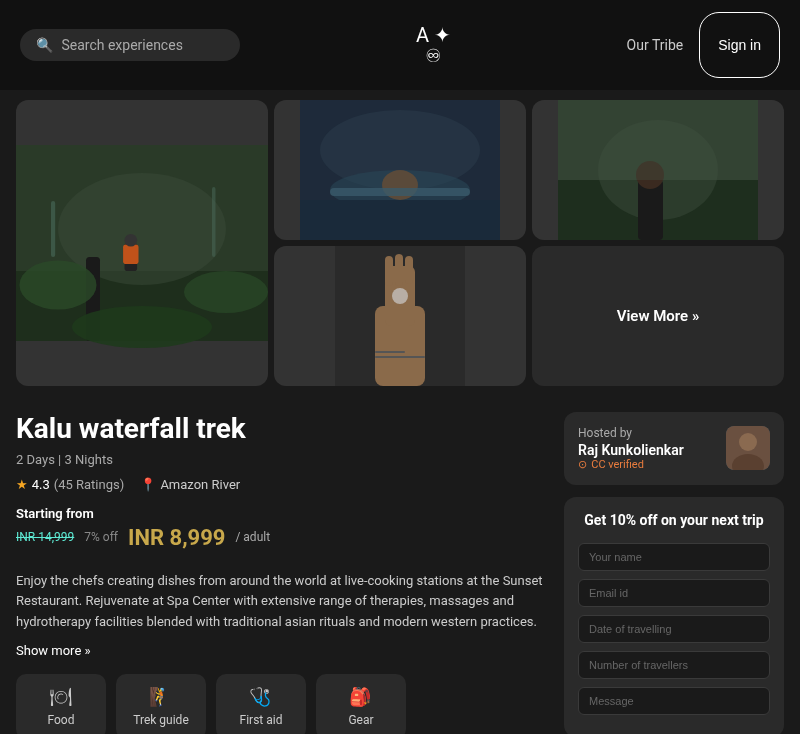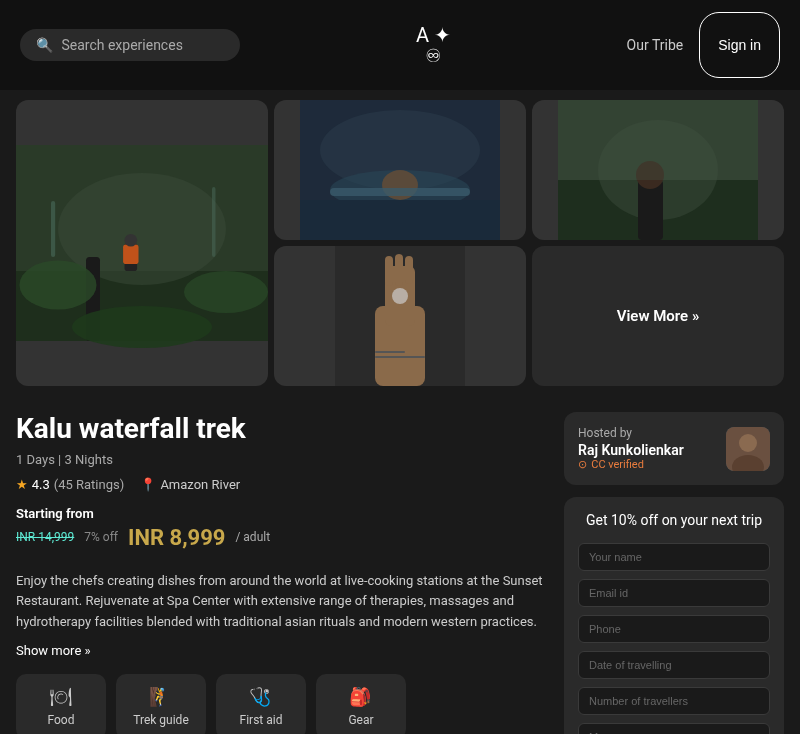--- a/index.html
+++ b/index.html
@@ -240,21 +240,21 @@
     
     .host-card {
       background: #2a2a2a;
       border-radius: 12px;
       padding: 14px;
       margin-bottom: 12px;
     }
     .host-header {
       display: flex;
       justify-content: space-between;
-      align-items: flex-end;
+      align-items: flex-start;
     }
     .hosted-by-label {
       font-size: 12px;
       color: #aaa;
       margin-bottom: 2px;
     }
     .host-name {
       font-size: 14px;
       font-weight: 600;
     }
@@ -278,21 +278,21 @@
     }
 
     
     .enquiry-card {
       background: #2a2a2a;
       border-radius: 12px;
       padding: 14px;
     }
     .enquiry-title {
       font-size: 14px;
-      font-weight: 400;
+      font-weight: 700;
       text-align: center;
       margin-bottom: 12px;
       line-height: 1.4;
     }
     .form-field {
       margin-bottom: 8px;
     }
     .form-input {
       width: 100%;
       background: #1a1a1a;
@@ -394,21 +394,21 @@
   <div class="gallery-far-bottom">
     <span>View More »</span>
   </div>
 </div>
 
 <div class="main-content">
 
   <div class="left-content">
 
     <h1 class="trip-title">Kalu waterfall trek</h1>
-    <p class="trip-duration">1 Days | 3 Nights</p>
+    <p class="trip-duration">2 Days | 3 Nights</p>
 
     <div class="trip-meta">
       <div class="rating">
         <span class="star">★</span>
         <span>4.3</span>
         <span style="color:#aaa">(45 Ratings)</span>
       </div>
       <div class="location">
         <span>📍</span>
         <span>Amazon River</span>
@@ -476,23 +476,20 @@
     <div class="enquiry-card">
       <div class="enquiry-title">Get 10% off on your next trip</div>
 
       <div class="form-field">
         <input class="form-input" type="text" placeholder="Your name" style="">
       </div>
       <div class="form-field">
         <input class="form-input" type="email" placeholder="Email id" style="">
       </div>
       <div class="form-field">
-        <input class="form-input" type="tel" placeholder="Phone" style="">
-      </div>
-      <div class="form-field">
         <input class="form-input" type="text" placeholder="Date of travelling" style="">
       </div>
       <div class="form-field">
         <input class="form-input" type="number" placeholder="Number of travellers" style="">
       </div>
       <div class="form-field">
         <input class="form-input" type="text" placeholder="Message" style="">
       </div>
 
     </div>

